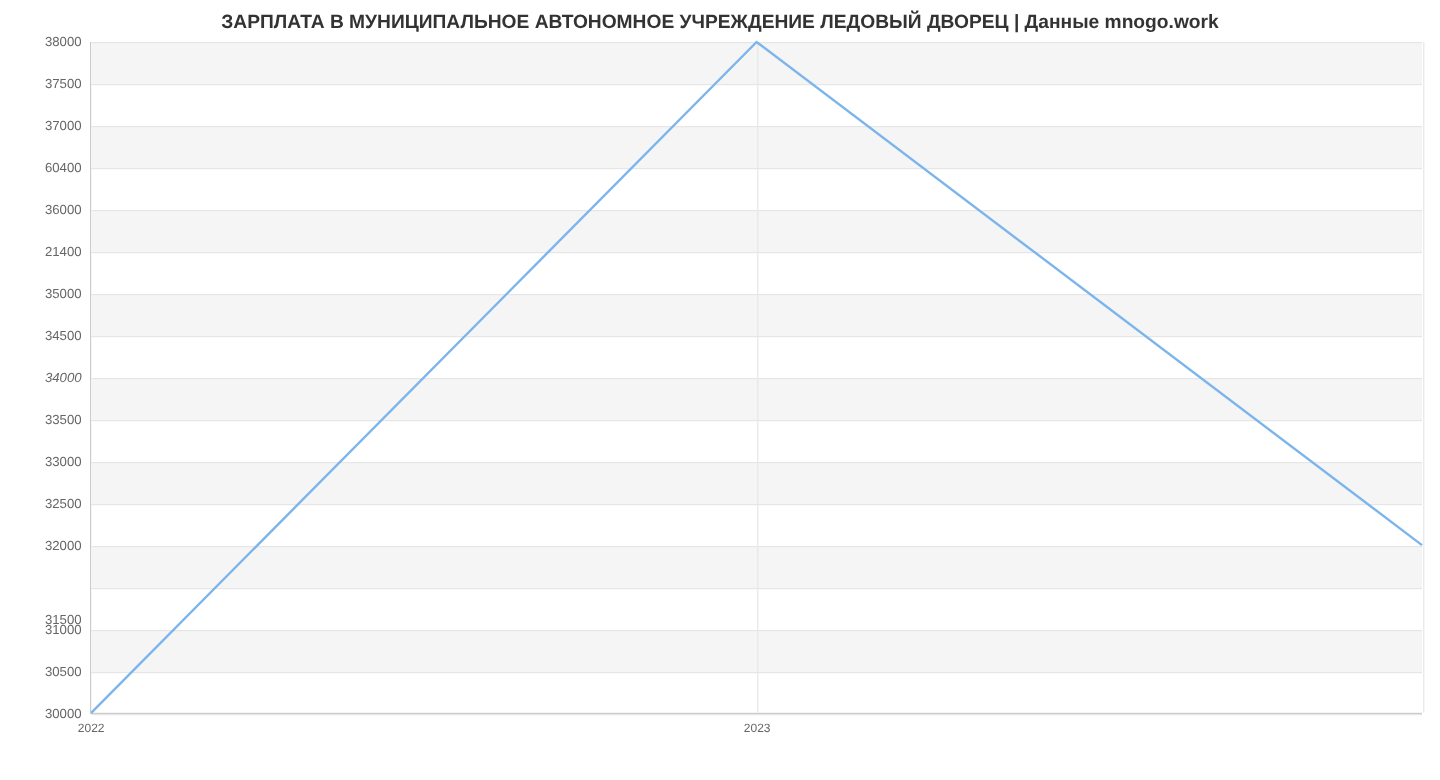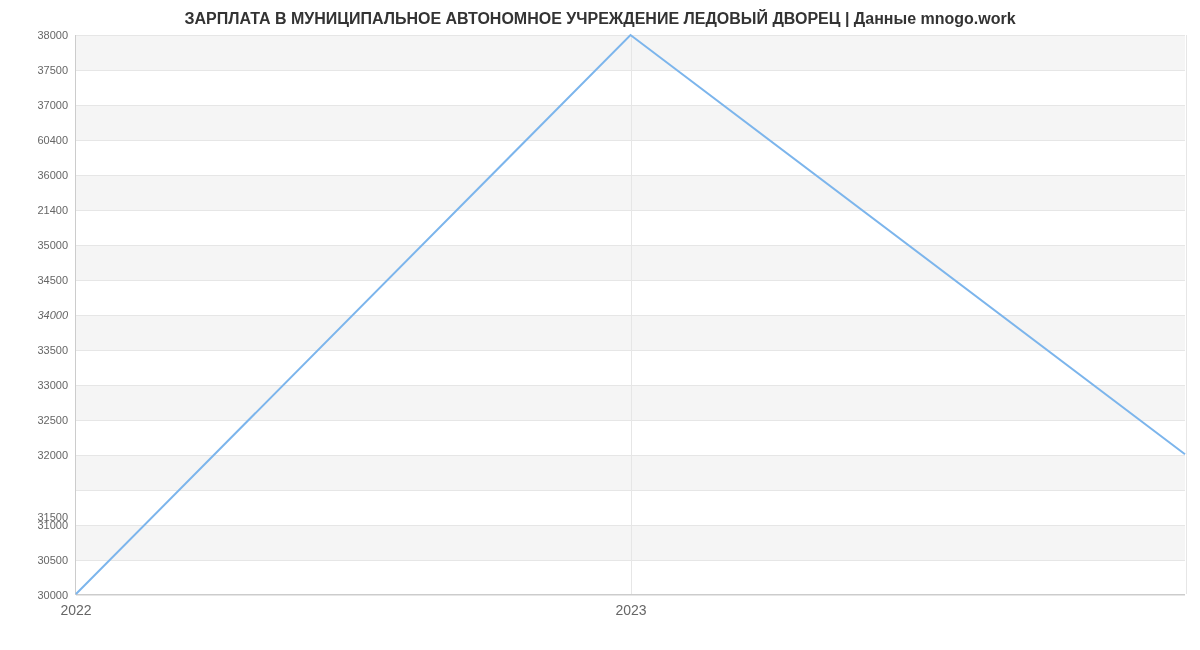--- a/index.html
+++ b/index.html
@@ -48,21 +48,21 @@
       margin-right: 8px;
       font-size: 11px;
       color: #666;
       transform: translateY(-50%);
       white-space: nowrap;
     }
     .x-tick {
       position: absolute;
       top: 100%;
       margin-top: 8px;
-      font-size: 14px;
+      font-size: 10px;
       color: #666;
       transform: translateX(-50%);
       white-space: nowrap;
     }
     .x-grid {
       position: absolute;
       top: 0;
       width: 1px;
       height: 100%;
       background: #e6e6e6;

